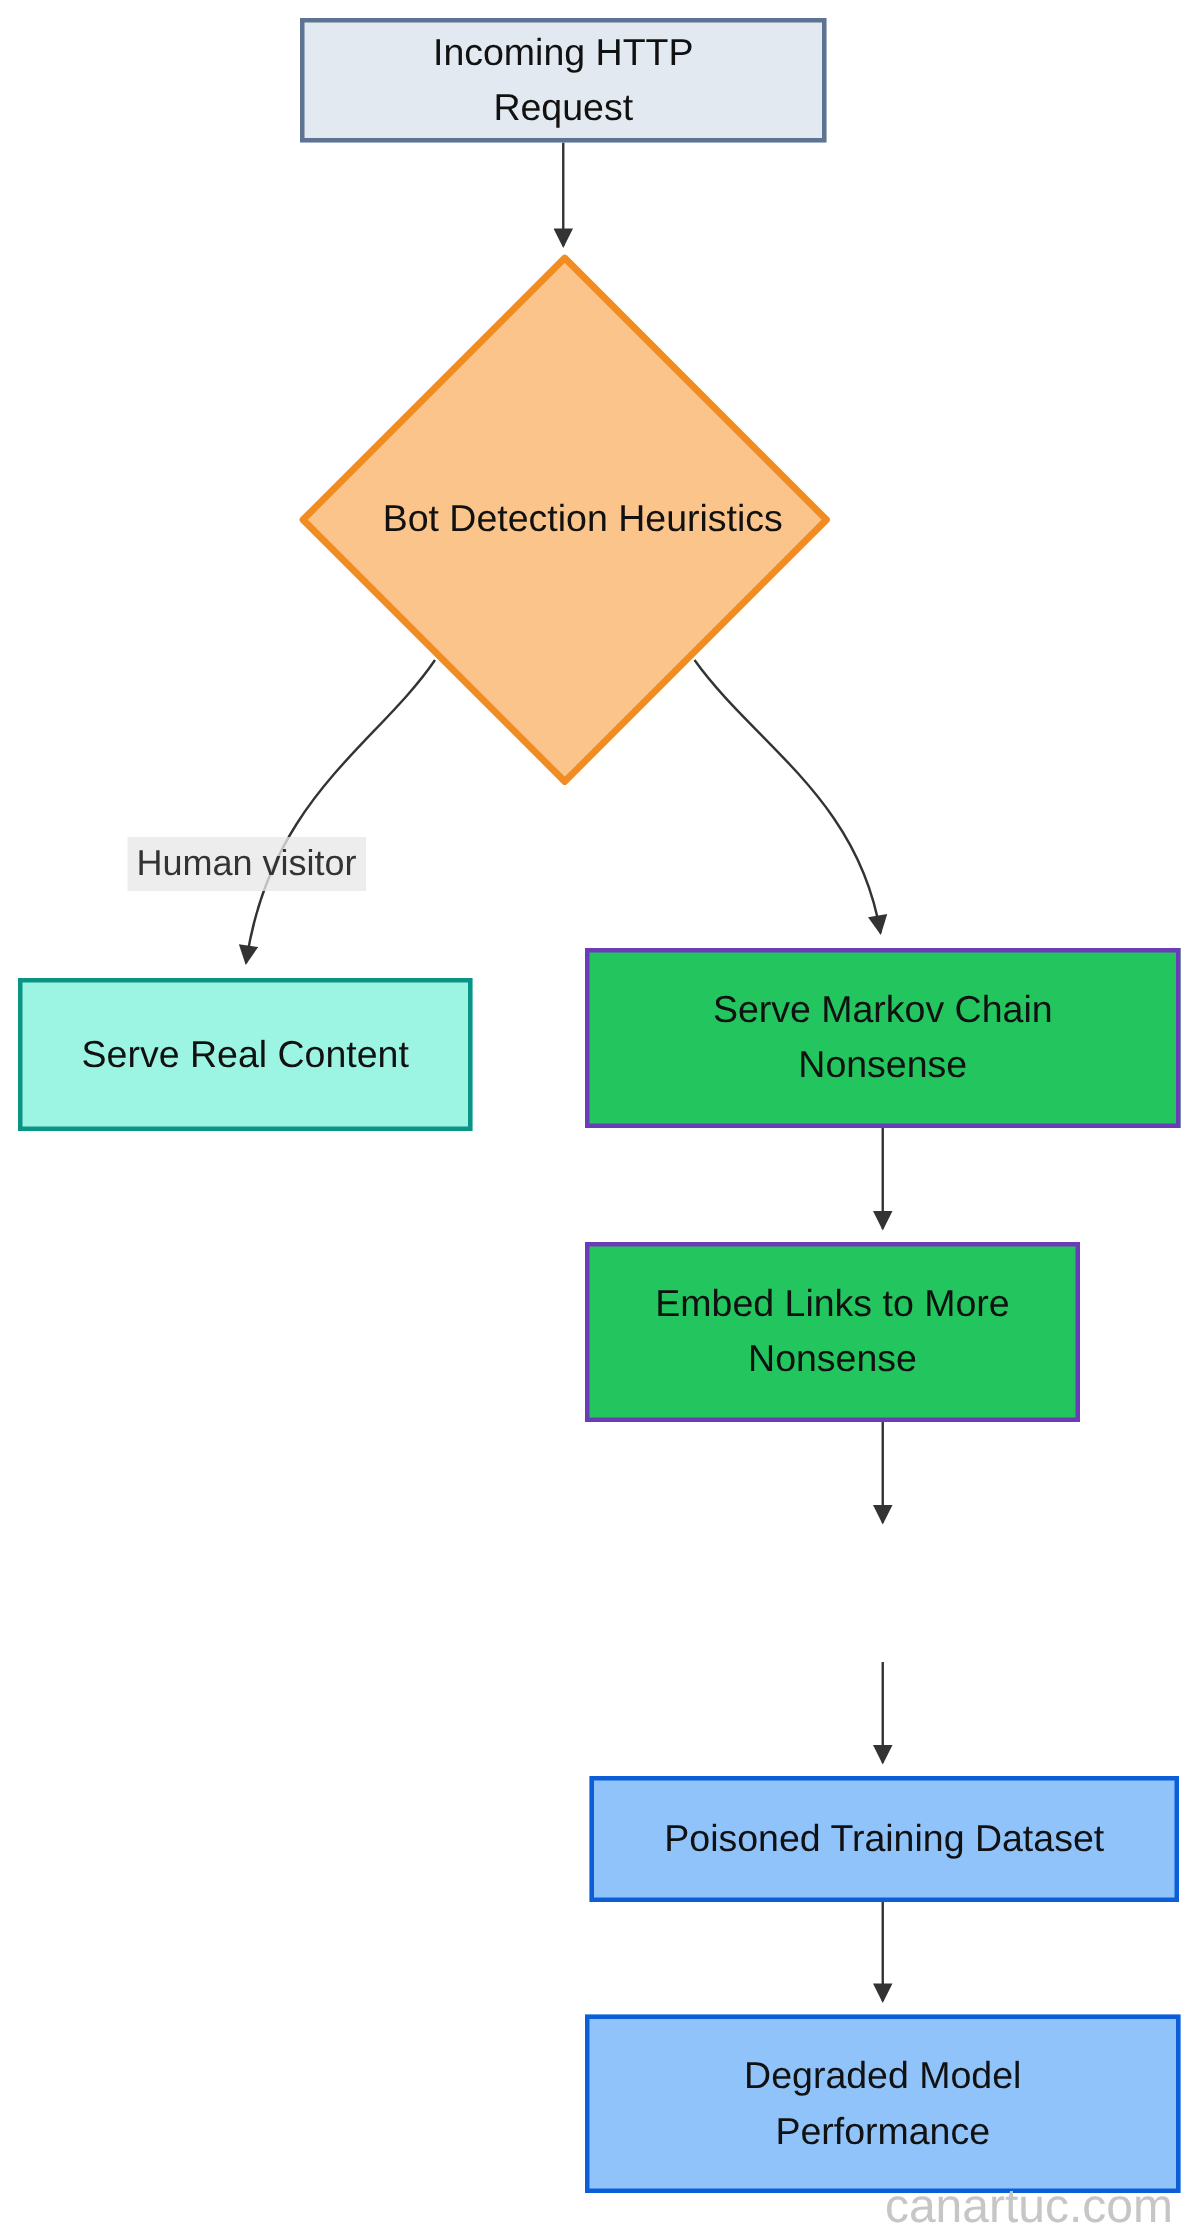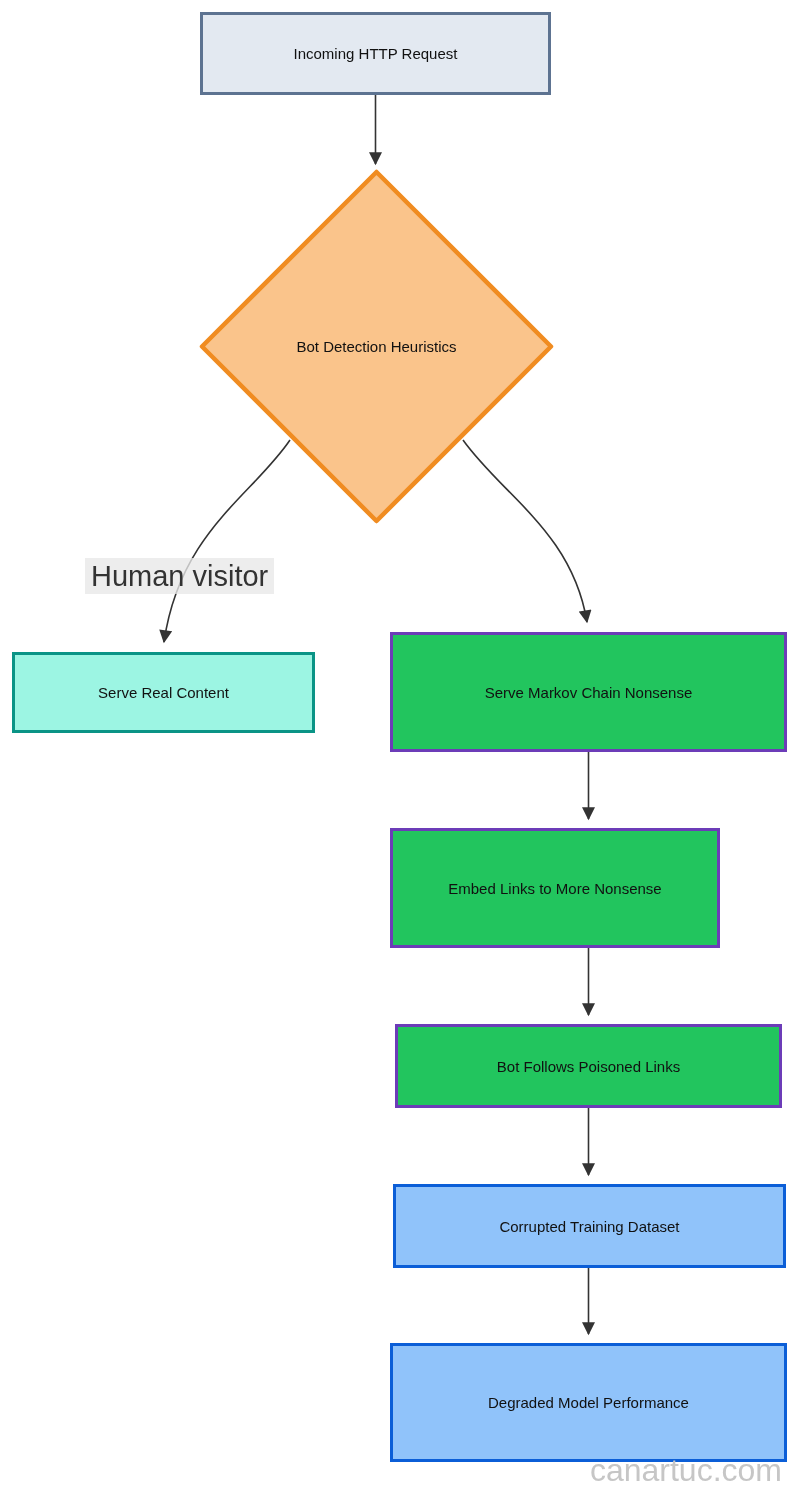--- a/index.html
+++ b/index.html
@@ -15,35 +15,35 @@
     position: absolute;
     left: 0; top: 0;
     z-index: 1;
     pointer-events: none;
   }
   .edge-label {
     position: absolute;
     z-index: 2;
     background: rgba(232,232,232,0.78);
     color: #333333;
-    font-size: 29px;
+    font-size: 24px;
     line-height: 36px;
     padding: 0 6px;
     text-align: center;
     white-space: nowrap;
   }
   .node {
     position: absolute;
     z-index: 3;
     box-sizing: border-box;
     display: flex;
     align-items: center;
     justify-content: center;
     text-align: center;
-    font-size: 15px;
+    font-size: 25px;
     line-height: 37px;
     color: #111111;
   }
   .node .wrap { max-width: 260px; }
   .rect-node { border-style: solid; border-width: 3px; }
   .n-request { background: #e3e9f1; border-color: #5d7391; }
   .n-human   { background: #9cf5e3; border-color: #0a9486; }
   .n-poison  { background: #22c55e; border-color: #6c3cb8; text-align: center; }
   .n-impact  { background: #90c3fa; border-color: #0b5ed7; }
   .n-decision {
@@ -82,42 +82,39 @@
     <polygon points="376.5,172 551,346.5 376.5,521 202,346.5" fill="#fac48b" stroke="#f08c21" stroke-width="4.5" stroke-linejoin="round"></polygon>
   </svg>
 
   <div class="edge-label" style="left:85px; top:558px;">Human visitor</div>
 
 
   <div class="node rect-node n-request" style="left:200px; top:12px; width:351px; height:83px;">
     <span class="wrap">Incoming HTTP Request</span>
   </div>
 
-  <div class="node n-decision" style="left:226px; top:316px; width:301px; height:61px;">
+  <div class="node n-decision" style="left:238px; top:316px; width:301px; height:61px;">
     <span>Bot Detection Heuristics</span>
   </div>
 
-  <div class="node rect-node n-human" style="left:12px; top:652px; width:303px; height:81px;">
+  <div class="node rect-node n-human" style="left:12px; top:652px; width:303px; height:102px;">
     <span class="wrap">Serve Real Content</span>
   </div>
 
   <div class="node rect-node n-poison" style="left:390px; top:632px; width:397px; height:120px;">
     <span class="wrap">Serve Markov Chain Nonsense</span>
   </div>
 
   <div class="node rect-node n-poison" style="left:390px; top:828px; width:330px; height:120px;">
     <span class="wrap">Embed Links to More Nonsense</span>
   </div>
 
-  <div class="node rect-node n-poison" style="left:395px; top:1024px; width:387px; height:84px;">
-    <span>Bot Follows Poisoned Links</span>
-  </div>
 
   <div class="node rect-node n-impact" style="left:393px; top:1184px; width:393px; height:84px;">
-    <span>Corrupted Training Dataset</span>
+    <span>Poisoned Training Dataset</span>
   </div>
 
   <div class="node rect-node n-impact" style="left:390px; top:1343px; width:397px; height:119px;">
     <span class="wrap">Degraded Model Performance</span>
   </div>
 
   <div id="watermark">canartuc.com</div>
 
 </div>
 

